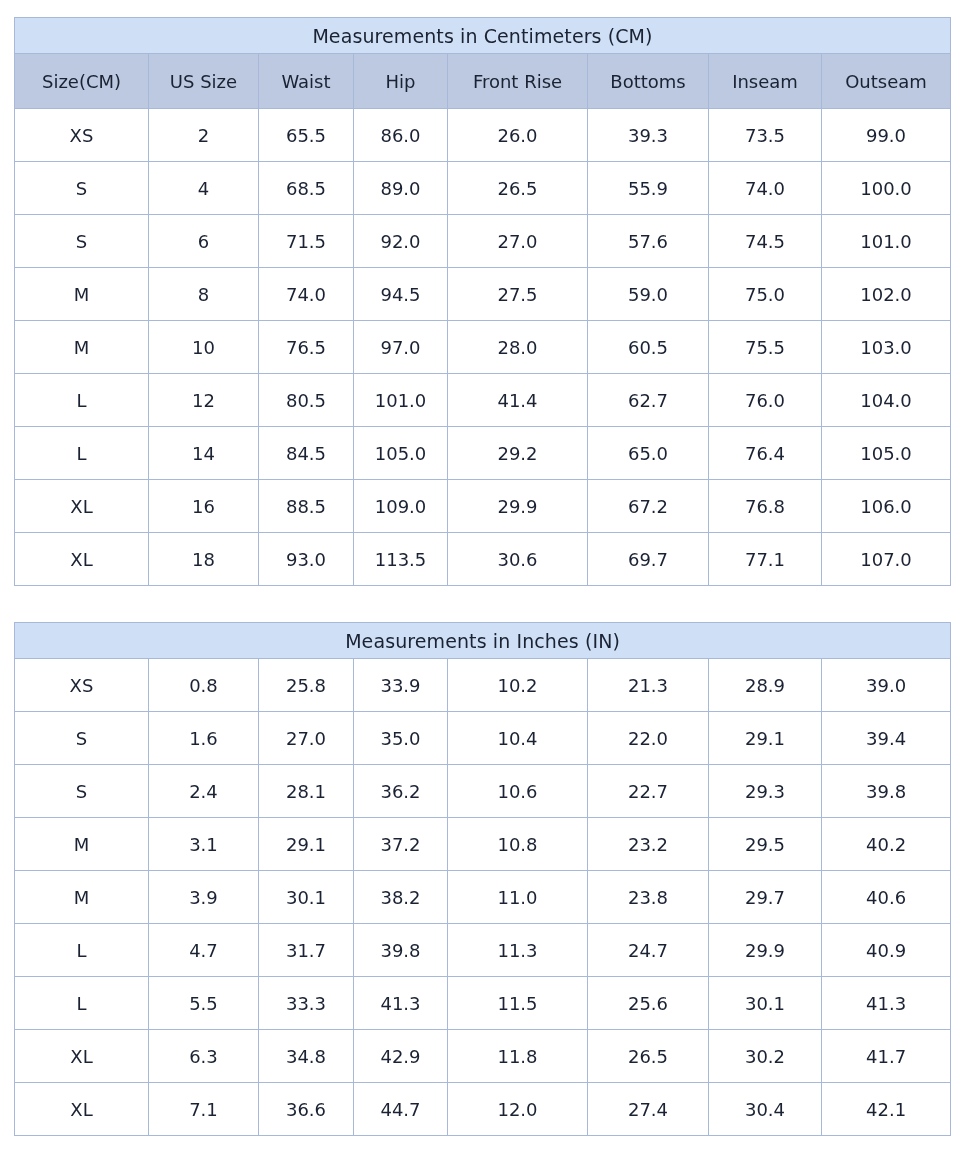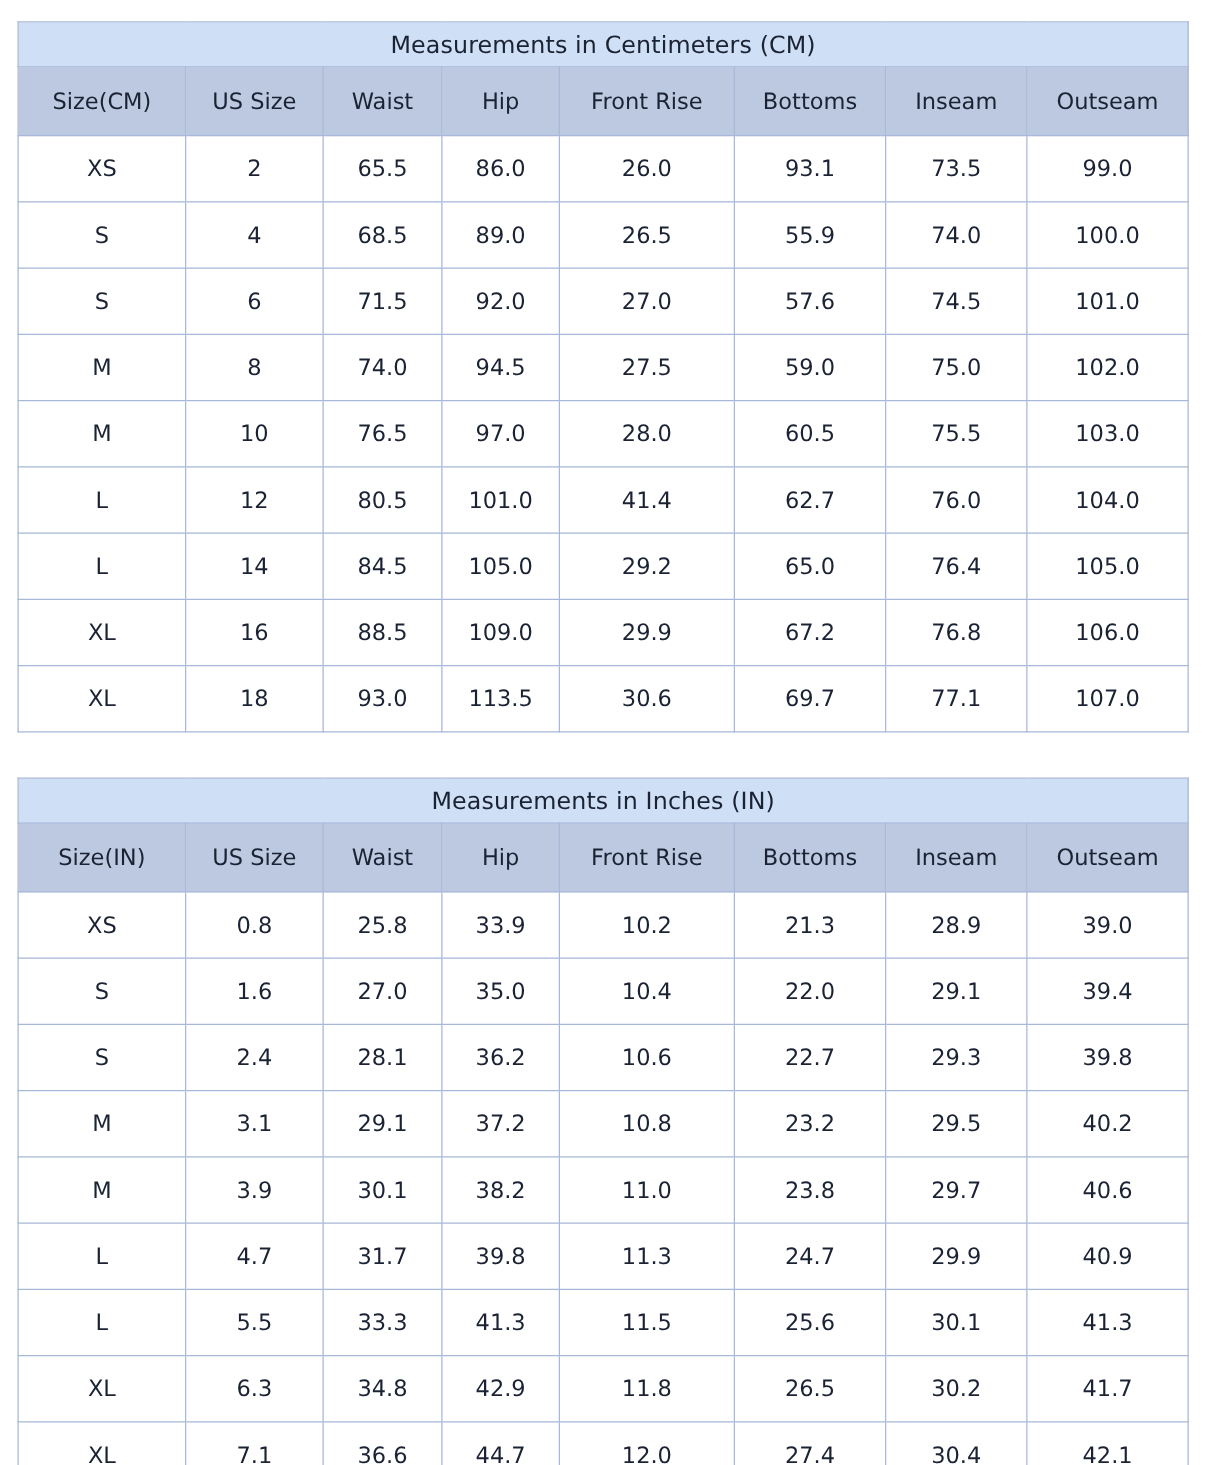--- a/index.html
+++ b/index.html
@@ -114,21 +114,21 @@
         <th>Inseam</th>
         <th>Outseam</th>
       </tr>
 
       <tr class="data-row">
         <td>XS</td>
         <td>2</td>
         <td>65.5</td>
         <td>86.0</td>
         <td>26.0</td>
-        <td>93.1</td>
+        <td>39.3</td>
         <td>73.5</td>
         <td>99.0</td>
       </tr>
       <tr class="data-row">
         <td>S</td>
         <td>4</td>
         <td>68.5</td>
         <td>89.0</td>
         <td>26.5</td>
         <td>55.9</td>
@@ -216,30 +216,20 @@
         <col class="col-hip">
       <col class="col-front">
         <col class="col-bottoms">
         <col class="col-inseam">
         <col class="col-outseam">
     </colgroup>
     <tbody>
       <tr class="title-row">
         <td colspan="8">Measurements in Inches (IN)</td>
       </tr>
-      <tr class="header-row">
-        <th>Size(IN)</th>
-        <th>US Size</th>
-        <th>Waist</th>
-        <th>Hip</th>
-        <th>Front Rise</th>
-        <th>Bottoms</th>
-        <th>Inseam</th>
-        <th>Outseam</th>
-      </tr>
 
       <tr class="data-row">
         <td>XS</td>
         <td>0.8</td>
         <td>25.8</td>
         <td>33.9</td>
         <td>10.2</td>
         <td>21.3</td>
         <td>28.9</td>
         <td>39.0</td>

